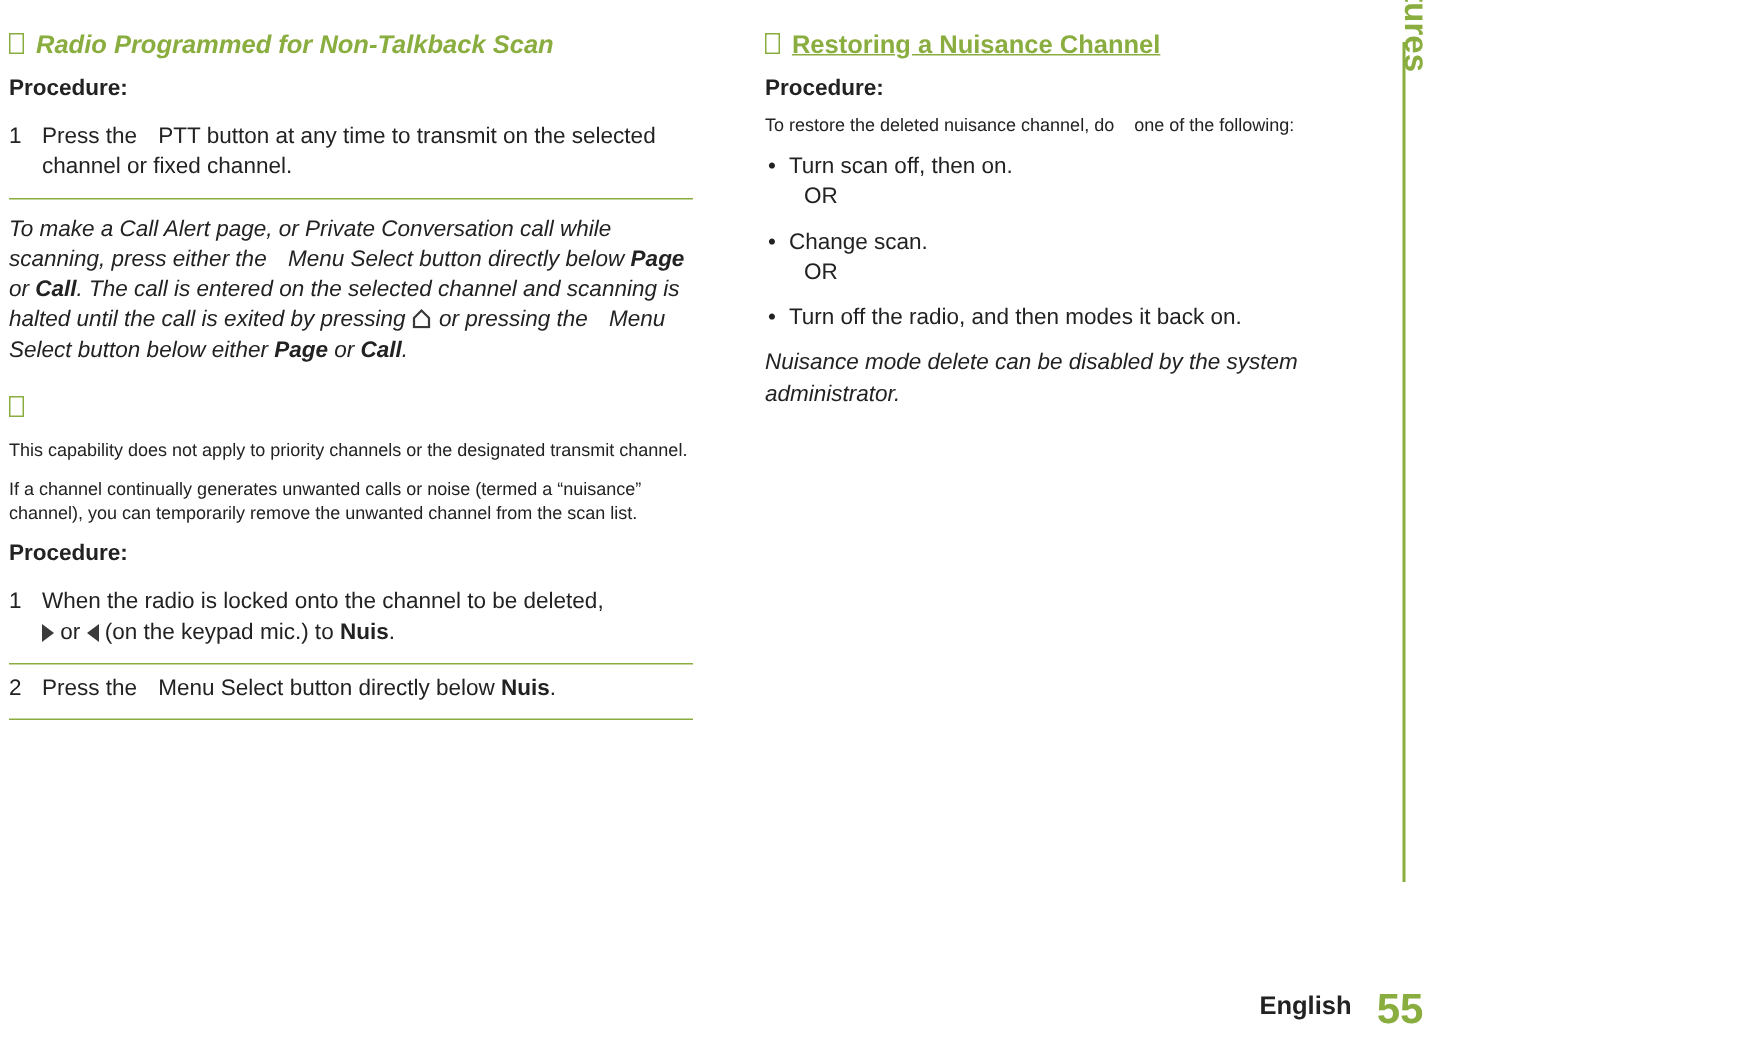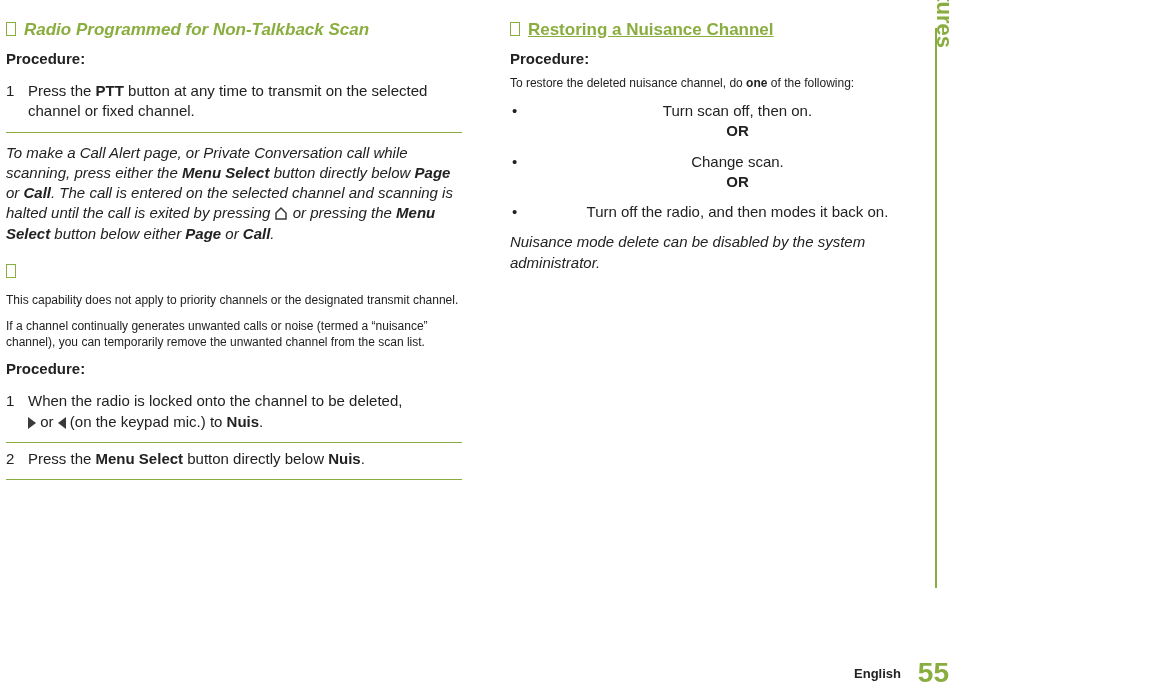--- a/index.html
+++ b/index.html
@@ -42,24 +42,24 @@
     top: 1px;
     font-style: normal;
   }
   .label { font-weight: bold; font-size: 15px; margin: 6px 0 8px 0; }
   .para { font-size: 12px; line-height: 1.35; margin: 0 0 10px 0; }
   .italic-para { font-style: italic; font-size: 15px; line-height: 1.35; margin: 10px 0 18px 0; }
   ol.steps { list-style: none; padding: 0; margin: 0; }
   ol.steps li { display: flex; align-items: flex-start; font-size: 15px; line-height: 1.35; padding: 6px 0 10px 0; }
   ol.steps li .num { width: 22px; flex-shrink:0; }
   ol.steps li.ruled { border-bottom: 1px solid #8aad3f; }
-  ul.bullets { list-style: none; padding: 0; margin: 0 0 10px 0; text-align: center; }
+  ul.bullets { list-style: none; padding: 0; margin: 0 0 10px 0; }
   ul.bullets li { position: relative; padding-left: 16px; font-size: 15px; line-height: 1.35; margin-bottom: 10px; }
   ul.bullets li::before { content: "•"; position: absolute; left: 2px; top: 0; }
-  .b { font-weight: bold; }
+  .b { font-weight: normal; margin-left: 10px; }
   .menu { font-family: "Trebuchet MS", Verdana, Arial, sans-serif; font-style: italic; font-weight: bold; }
   .homeicon {
     display: inline-block;
     position: relative;
     width: 14px; height: 12px;
     vertical-align: middle;
   }
   .homeicon svg { position: absolute; top:-2px; left:0; }
   .tri {
     display: inline-block;
@@ -99,21 +99,21 @@
     right: 20px;
     bottom: 6px;
     color: #8aad3f;
     font-weight: bold;
     font-size: 28px;
   }
   .lang {
     position: absolute;
     right: 68px;
     bottom: 14px;
-    font-size: 13px;
+    font-size: 17px;
     font-weight: bold;
     color: #222;
   }
 </style>
 </head>
 <body>
 
 <div class="page">
   <div class="columns">
 

